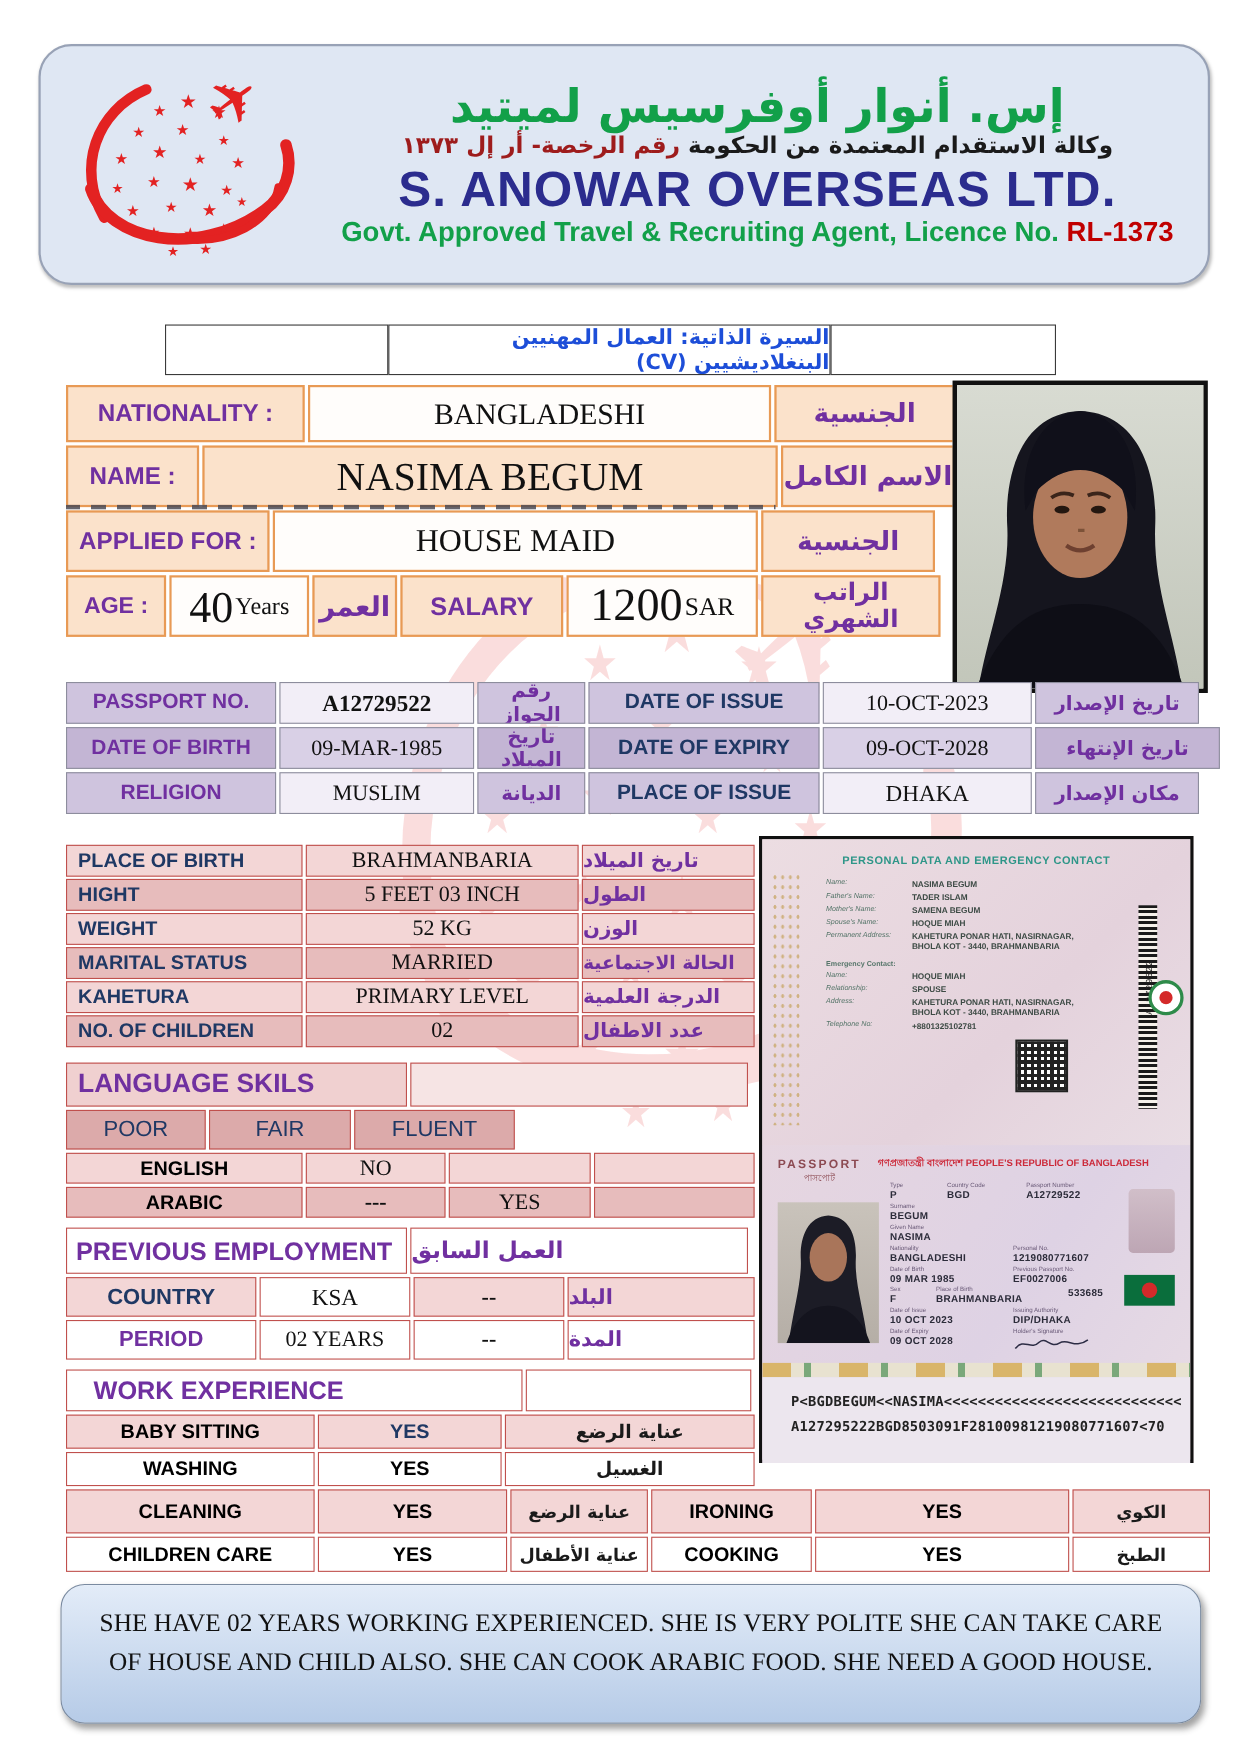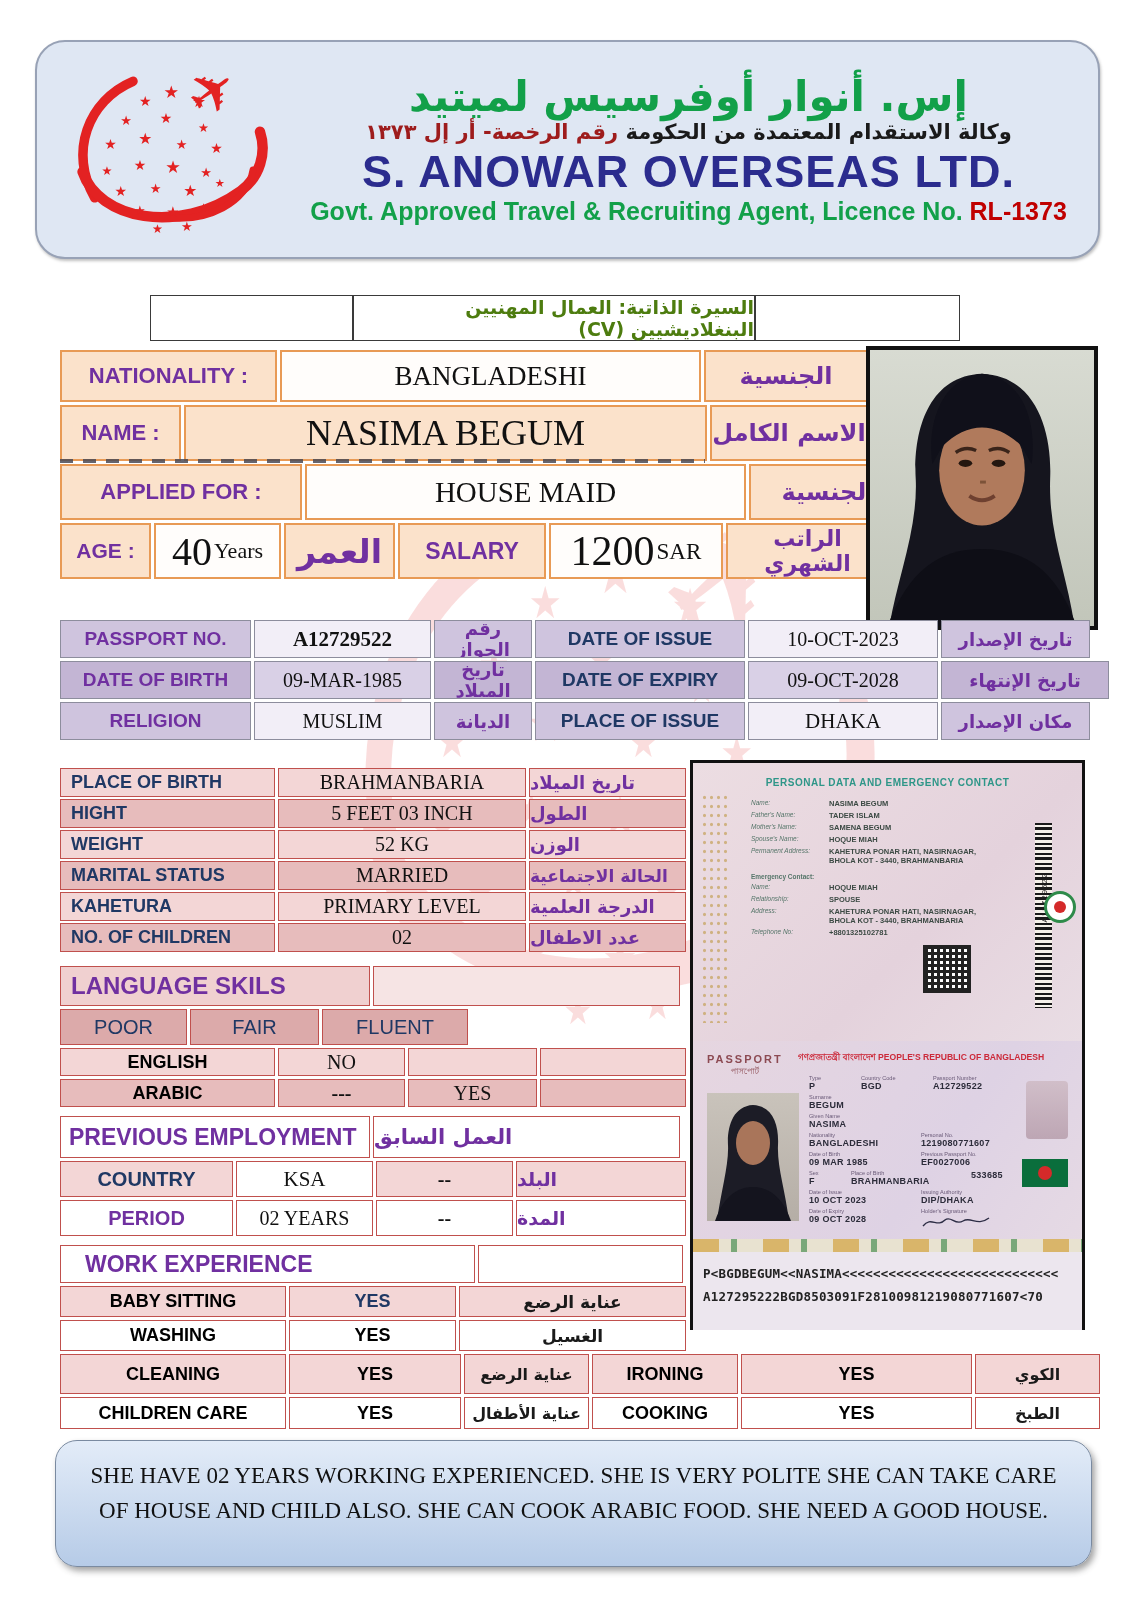--- a/index.html
+++ b/index.html
@@ -33,21 +33,21 @@
   .hdr-text{flex:1;text-align:center;line-height:1.08;padding-right:14px;}
   .gtitle{font-family:"DejaVu Sans",sans-serif;font-weight:bold;font-size:42px;color:#12a049;direction:rtl;}
   .gsub{font-family:"DejaVu Sans",sans-serif;font-weight:bold;font-size:21px;color:#1a1a1a;direction:rtl;margin-top:2px;}
   .gsub .red{color:#9e1c1c;}
   .cname{font-size:45px;font-weight:bold;color:#2b2c8e;letter-spacing:1px;margin-top:4px;}
   .tagline{font-size:25px;font-weight:bold;color:#12a049;margin-top:2px;}
   .tagline .red{color:#c00000;}
   
   .cvbar{position:absolute;left:150px;top:295px;width:810px;height:46px;display:flex;z-index:2;}
   .cvbar>div{box-sizing:border-box;border:1.5px solid #3a3a3a;height:100%;}
-  .cvtext{display:flex;align-items:center;justify-content:center;font-family:"DejaVu Sans",sans-serif;font-weight:bold;font-size:19px;color:#4d7c0f;direction:rtl;}
+  .cvtext{display:flex;align-items:center;justify-content:center;font-family:"DejaVu Sans",sans-serif;font-weight:bold;font-size:19px;color:#1d4ed8;direction:rtl;}
   
   .photo{position:absolute;left:866px;top:346px;width:232px;height:284px;border:4px solid #111;box-sizing:border-box;z-index:2;background:#cfd2c8;}
   
   .scan{position:absolute;left:690px;top:760px;width:395px;height:570px;border:3px solid #111;box-sizing:border-box;background:#e9dade;z-index:2;font-family:"Liberation Sans",sans-serif;}
   .scan-top{position:relative;height:278px;background:linear-gradient(135deg,#ecdde2,#e4d2dc 60%,#e9dde4);overflow:hidden;}
   .scan-title{text-align:center;color:#2e9688;font-weight:bold;font-size:10px;letter-spacing:.5px;padding-top:14px;}
   .sfields{position:absolute;left:58px;top:36px;width:240px;}
   .sf{display:flex;margin-bottom:2.5px;}
   .sl{width:78px;flex:none;font-size:6.5px;color:#56766a;font-style:italic;}
   .sv{font-size:7.5px;font-weight:bold;color:#3c4a44;line-height:1.25;}
@@ -66,21 +66,21 @@
   .biofields{position:absolute;left:116px;top:34px;width:210px;}
   .bfr{display:flex;gap:12px;margin-bottom:3px;}
   .pf{display:flex;flex-direction:column;}
   .pl{font-size:5.6px;color:#6a5a78;}
   .pv{font-size:9px;font-weight:bold;color:#2c2c3a;letter-spacing:.3px;}
   .ghost{position:absolute;right:14px;top:40px;width:42px;height:58px;background:linear-gradient(#cdb9c2,#b49aa8);border-radius:4px;opacity:.8;}
   .flag{position:absolute;right:14px;top:118px;width:46px;height:28px;background:#0a6e3c;display:flex;align-items:center;justify-content:center;}
   .flag i{width:14px;height:14px;border-radius:50%;background:#d42a2a;display:block;}
   .holo{position:absolute;left:0;top:198px;width:100%;height:13px;background:repeating-linear-gradient(90deg,#d9b56a 0 26px,#e8e2d0 26px 38px,#7aa87a 38px 44px,#e8e2d0 44px 70px);}
   .mrz{position:absolute;left:0;top:211px;width:100%;height:78px;background:#ece6ee;padding-top:14px;box-sizing:border-box;}
-  .mrz div{font-family:"DejaVu Sans Mono",monospace;font-size:12.5px;font-weight:bold;color:#222;white-space:nowrap;padding-left:10px;letter-spacing:.2px;margin-bottom:8px;}
+  .mrz div{font-family:"DejaVu Sans Mono",monospace;font-size:12.5px;font-weight:bold;color:#222;white-space:nowrap;padding-left:10px;letter-spacing:.2px;margin-bottom:8px;margin-left:16px;}
   
   .note{position:absolute;left:55px;top:1440px;width:1035px;height:125px;border-radius:22px;background:linear-gradient(#e3ecf8,#b6cbe7);border:1.5px solid #7a8aa0;box-shadow:3px 4px 6px rgba(50,50,50,.45);display:flex;align-items:flex-start;justify-content:flex-end;z-index:2;}
   .note div{font-family:"Liberation Serif",serif;font-size:23px;color:#111;text-align:center;padding:18px 26px 0;line-height:1.5;}
   .wm{position:absolute;z-index:0;opacity:.15;}
   .artifact{position:absolute;left:60px;top:459px;width:645px;height:4px;background:repeating-linear-gradient(90deg,#4a4a55 0 13px,transparent 13px 23px);z-index:3;opacity:.85;}
   .unit{font-size:0.55em;margin-left:2px;}
 </style>
 </head>
 <body>
 
@@ -151,31 +151,31 @@
     <div class="c lblP" style="width:217px;font-size:22px">NATIONALITY :</div>
     <div class="c white val" style="width:421px;font-size:27px">BANGLADESHI</div>
     <div class="c ar" style="width:164px;font-size:24px">الجنسية</div>
   </div>
   <div class="r" style="height:56px">
     <div class="c lblP" style="width:121px;font-size:22px">NAME :</div>
     <div class="c val" style="width:523px;font-size:36px">NASIMA BEGUM</div>
     <div class="c ar" style="width:158px;font-size:24px">الاسم الكامل</div>
   </div>
   <div class="r" style="height:56px">
-    <div class="c lblP" style="width:242px;font-size:22px">APPLIED FOR :</div>
+    <div class="c lblP" style="width:185px;font-size:22px">APPLIED FOR :</div>
     <div class="c white val" style="width:441px;font-size:29px">HOUSE MAID</div>
     <div class="c ar" style="width:158px;font-size:24px">الجنسية</div>
   </div>
   <div class="r" style="height:56px">
     <div class="c lblP" style="width:91px;font-size:21px">AGE :</div>
     <div class="c white val" style="width:127px;font-size:40px">
         <span>40</span>
         <span class="unit">Years</span>
       </div>
-    <div class="c ar" style="width:111px;font-size:33px">العمر</div>
+    <div class="c ar" style="width:77px;font-size:25px">العمر</div>
     <div class="c lblP" style="width:148px;font-size:23px">SALARY</div>
     <div class="c white val" style="width:174px;font-size:42px">
         <span>1200</span>
         <span class="unit">SAR</span>
       </div>
     <div class="c ar" style="width:163px;font-size:22px">الراتب الشهري</div>
   </div>
 </div>
 <div class="artifact"></div>
 

